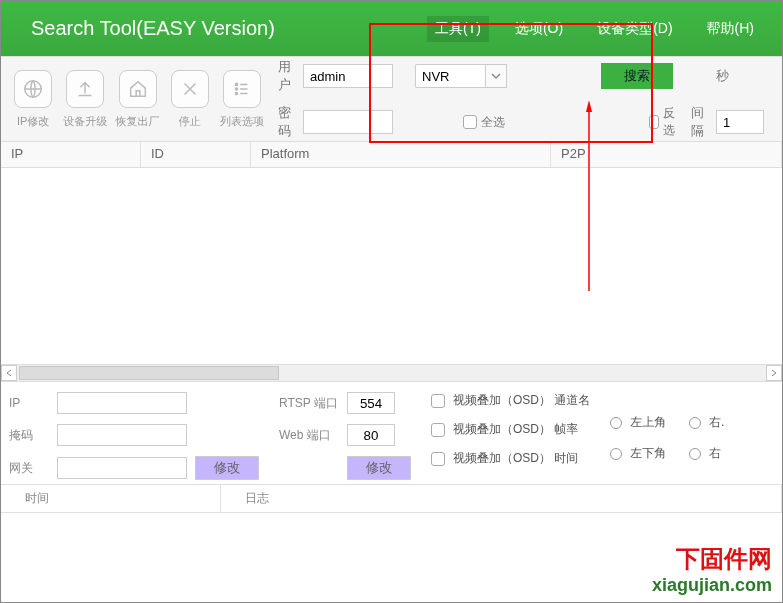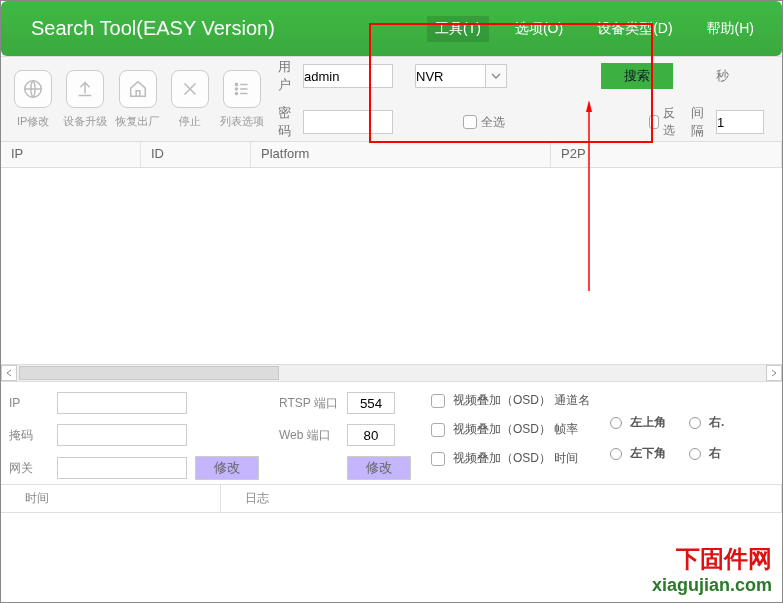--- a/index.html
+++ b/index.html
@@ -1,28 +1,28 @@
 <!DOCTYPE html>
 <html><head>
 <meta charset="utf-8">
 <style>
 * { box-sizing: border-box; margin: 0; padding: 0; }
 body { font-family: "Microsoft YaHei", Arial, sans-serif; font-size: 12px; color: #555; background: #fff; width: 783px; height: 603px; overflow: hidden; border: 1px solid #888; position: relative; }
-.titlebar { background: linear-gradient(#3fb943, #3aa93e); height: 55px; display: flex; align-items: center; padding: 0 20px 0 30px; color: #fff; border-radius: 6px; }
+.titlebar { background: linear-gradient(#3fb943, #3aa93e); height: 55px; display: flex; align-items: center; padding: 0 20px 0 30px; color: #fff; }
 .app-title { font-size: 20px; flex: 0 0 auto; font-weight: 400; }
 .menu { display: flex; gap: 18px; margin-left: auto; font-size: 14px; }
 .menu-item { padding: 4px 8px; cursor: pointer; }
 .menu-item.active { background: rgba(0,0,0,0.12); }
 .toolbar-row { background: #f5f5f5; border-top: 1px solid #ddd; border-bottom: 1px solid #ddd; height: 86px; display: flex; align-items: center; padding: 0 6px; }
 .tool-btn { width: 62px; text-align: center; display: flex; flex-direction: column; align-items: center; justify-content: center; gap: 6px; color: #999; cursor: pointer; font-size: 11px; }
 .tool-icon { width: 38px; height: 38px; border: 1px solid #ccc; border-radius: 8px; display: flex; align-items: center; justify-content: center; background: #fdfdfd; }
 .tool-icon svg { width: 22px; height: 22px; stroke: #bbb; fill: none; stroke-width: 1.6; }
 .form-area { flex: 1; display: grid; grid-template-columns: auto 100px auto 70px auto auto auto auto; grid-template-rows: auto auto; gap: 10px 12px; align-items: center; margin-left: 10px; color: #777; }
 .form-area label { font-size: 13px; }
-.inp { border: 1px solid #ccc; height: 24px; padding: 0 0; font-size: 13px; width: 90px; background: #fff; }
+.inp { border: 1px solid #ccc; height: 24px; padding: 0 6px; font-size: 13px; width: 90px; background: #fff; }
 .inp.narrow { width: 48px; }
 .combo { display: flex; align-items: center; }
 .combo .inp { border-right: none; border-radius: 2px 0 0 2px; width: 70px; }
 .combo .drop { width: 22px; height: 24px; border: 1px solid #ccc; display: flex; align-items: center; justify-content: center; cursor: pointer; background: #fafafa; }
 .combo .drop svg { width: 10px; height: 10px; }
 .search-btn { background: #3cb040; color: #0f172a; border: none; height: 26px; width: 72px; cursor: pointer; font-size: 13px; }
 .chk { display: flex; align-items: center; gap: 4px; margin-left: 48px; }
 .chk-box { width: 14px; height: 14px; border: 1px solid #aaa; border-radius: 3px; background: #fff; cursor: pointer; }
 .table-head { display: flex; height: 26px; border-bottom: 1px solid #ddd; background: #f9f9f9; }
 .th { border-right: 1px solid #e2e2e2; padding: 4px 10px; font-size: 13px; color: #666; }
@@ -204,21 +204,21 @@
       </div>
     <div class="osd-row">
         <div class="chk-box"></div>
         <span>视频叠加（OSD） 帧率</span>
       </div>
     <div class="osd-row">
         <div class="chk-box"></div>
         <span>视频叠加（OSD） 时间</span>
       </div>
   </div>
-  <div class="col" style="gap:14px; padding-top:22px;font-weight:bold;">
+  <div class="col" style="gap:14px; padding-top:22px;">
     <div class="osd-row"><div class="radio-circle"></div><span>左上角</span>&nbsp;&nbsp;<div class="radio-circle"></div><span>右.</span></div>
     <div class="osd-row"><div class="radio-circle"></div><span>左下角</span>&nbsp;&nbsp;<div class="radio-circle"></div><span>右</span></div>
   </div>
 </div>
 
 <div class="log-row">
   <div class="log-cell" style="width:220px">时间</div>
   <div class="log-cell" style="flex:1">日志</div>
 </div>
 <div style="height:80px"></div>

